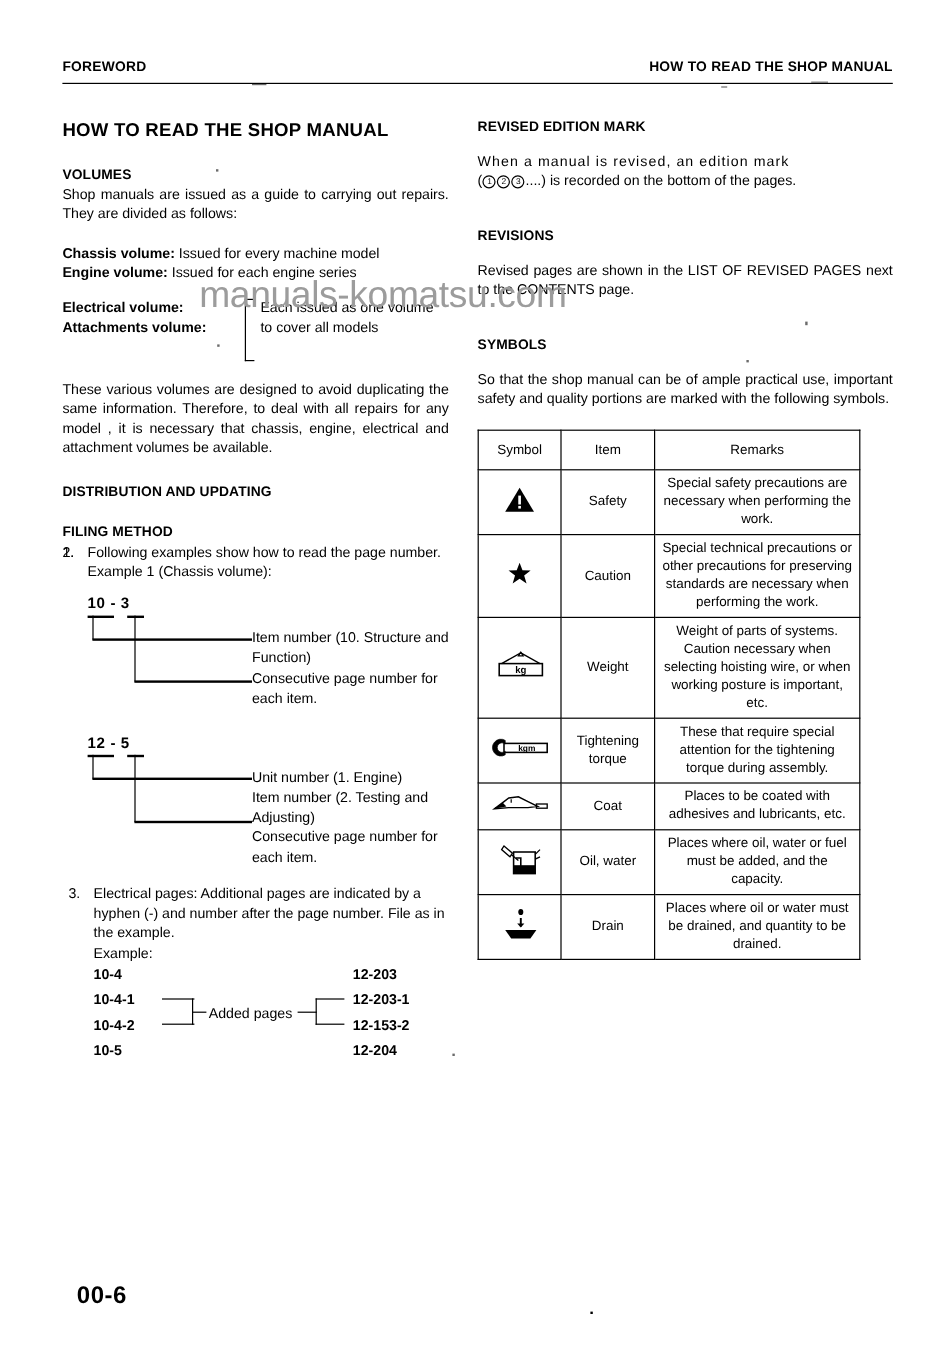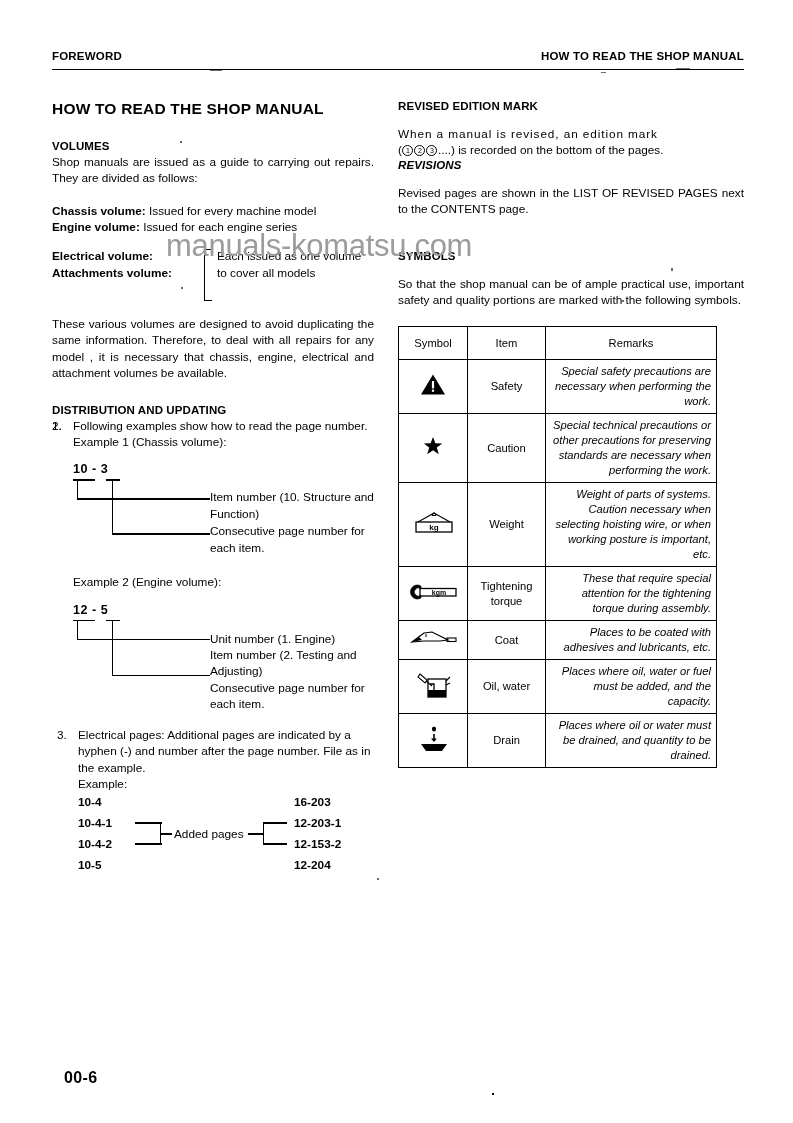--- a/index.html
+++ b/index.html
@@ -125,36 +125,36 @@
     font-size:11.2px; line-height:15px; padding:4px 5px;
   }
   table.sym thead th {
     text-align:center; font-weight:normal; height:26px; padding:3px 4px;
   }
   table.sym col.c1 { width:69px; }
   table.sym col.c2 { width:78px; }
   table.sym col.c3 { width:171px; }
   td.c-sym { text-align:center; padding:6px 2px; }
   td.c-item { text-align:center; }
-  td.c-rem { text-align:right;font-style:italic; }
+  td.c-rem { text-align:center; }
 
   
   .ico { display:inline-block; }
   .ico-safety { width:26px; height:23px; }
   .ico-star   { font-size:17px; line-height:17px; }
   .ico-weight { width:44px; height:22px; }
   .ico-torque { width:50px; height:18px; }
   .ico-coat   { width:46px; height:18px; }
   .ico-oil    { width:32px; height:26px; }
   .ico-drain  { width:32px; height:26px; }
 
   
   .pageno {
     position:absolute; left:64px; top:1069px;
-    font-size:16px; font-weight:bold; letter-spacing:.4px;
+    font-size:20px; font-weight:bold; letter-spacing:.4px;
   }
   .foot-dot {
     position:absolute; left:492px; top:1093px;
     width:2px; height:2px; background:#000;
   }
 
   
   .wm {
     position:absolute; left:166px; top:228px;
     font-size:31px; color:#9c9c9c; white-space:nowrap;
@@ -197,20 +197,21 @@
       <div class="lbl2">Attachments volume:</div>
       <div class="vol-brace"></div>
       <div class="vol-rt">Each issued as one volume to cover all models</div>
     </div>
 
     <div class="sp14"></div>
     <p class="tx">These various volumes are designed to avoid duplicating the same information.  Therefore, to deal with all repairs for any model , it is necessary that chassis, engine, electrical and attachment volumes be available.</p>
 
     <h2 class="sec gap">DISTRIBUTION AND UPDATING</h2>
 
+    <h2 class="sec gap">FILING METHOD</h2>
     <ol class="nl">
       <li>
         <span class="num">1.</span>
       </li>
       <li>
         <span class="num">2.</span>
         <span>Following examples show how to read the page number.</span>
       </li>
     </ol>
     <div class="ind">Example 1 (Chassis volume):</div>
@@ -223,21 +224,20 @@
 
       <div class="rule" style="left:25px; top:17px; width:1.4px; height:20px;"></div>
       <div class="rule" style="left:25px; top:36px; width:133px; height:1.4px;"></div>
 
       <div class="rule" style="left:60px; top:17px; width:1.4px; height:55px;"></div>
       <div class="rule" style="left:60px; top:71px; width:98px; height:1.4px;"></div>
       <div class="txt" style="left:158px; top:27px; width:168px;">Item number (10. Structure and Function)</div>
       <div class="txt" style="left:158px; top:61px; width:170px;">Consecutive page number for each item.</div>
     </div>
 
-    <div class="ind" style="padding-left:21px; margin-top:8px;">Example 2 (Engine volume):</div>
 
     <div class="ex ex2">
       <div class="code" style="left:21px; top:0px;">12 - 5</div>
       <div class="rule" style="left:21px; top:17px; width:22px; height:1.4px;"></div>
       <div class="rule" style="left:54px; top:17px; width:14px; height:1.4px;"></div>
 
       <div class="rule" style="left:25px; top:17px; width:1.4px; height:20px;"></div>
       <div class="rule" style="left:25px; top:36px; width:133px; height:1.4px;"></div>
 
       <div class="rule" style="left:60px; top:17px; width:1.4px; height:56px;"></div>
@@ -266,37 +266,37 @@
       <div class="ln" style="left:108px; top:28px; width:1.3px; height:22px;"></div>
       <div class="ln" style="left:108px; top:39px; width:12px; height:1.3px;"></div>
 
       <div class="lab" style="left:122px; top:32px;">Added pages</div>
 
       <div class="ln" style="left:196px; top:39px; width:16px; height:1.3px;"></div>
       <div class="ln" style="left:211px; top:28px; width:1.3px; height:22px;"></div>
       <div class="ln" style="left:211px; top:28px; width:24px; height:1.3px;"></div>
       <div class="ln" style="left:211px; top:49px; width:24px; height:1.3px;"></div>
 
-      <div class="pg" style="left:242px; top:0px;">16-203</div>
+      <div class="pg" style="left:242px; top:0px;">12-203</div>
       <div class="pg" style="left:242px; top:21px;">12-203-1</div>
       <div class="pg" style="left:242px; top:42px;">12-153-2</div>
       <div class="pg" style="left:242px; top:63px;">12-204</div>
     </div>
 
   </div>
 
   <div class="col-r">
 
     <h2 class="sec" style="margin-bottom:14px;">REVISED EDITION MARK</h2>
     <p class="tx track">When a manual is revised, an edition mark</p>
     <p class="tx">
       <span>(</span><span class="circ">1</span><span class="circ">2</span><span class="circ">3</span><span>....) is recorded on the bottom of the pages.</span>
     </p>
 
-    <h2 class="sec" style="margin-bottom:14px;font-style:italic;">REVISIONS</h2>
+    <h2 class="sec" style="margin-top:32px; margin-bottom:14px;">REVISIONS</h2>
     <p class="tx">Revised pages are shown in the LIST OF REVISED PAGES next to the CONTENTS page.</p>
 
     <h2 class="sec" style="margin-top:32px; margin-bottom:14px;">SYMBOLS</h2>
     <p class="tx">So that the shop manual can be of ample practical use, important safety and quality portions are marked with the following symbols.</p>
 
     <table class="sym">
       <colgroup>
           <col class="c1">
           <col class="c2">
           <col class="c3">

